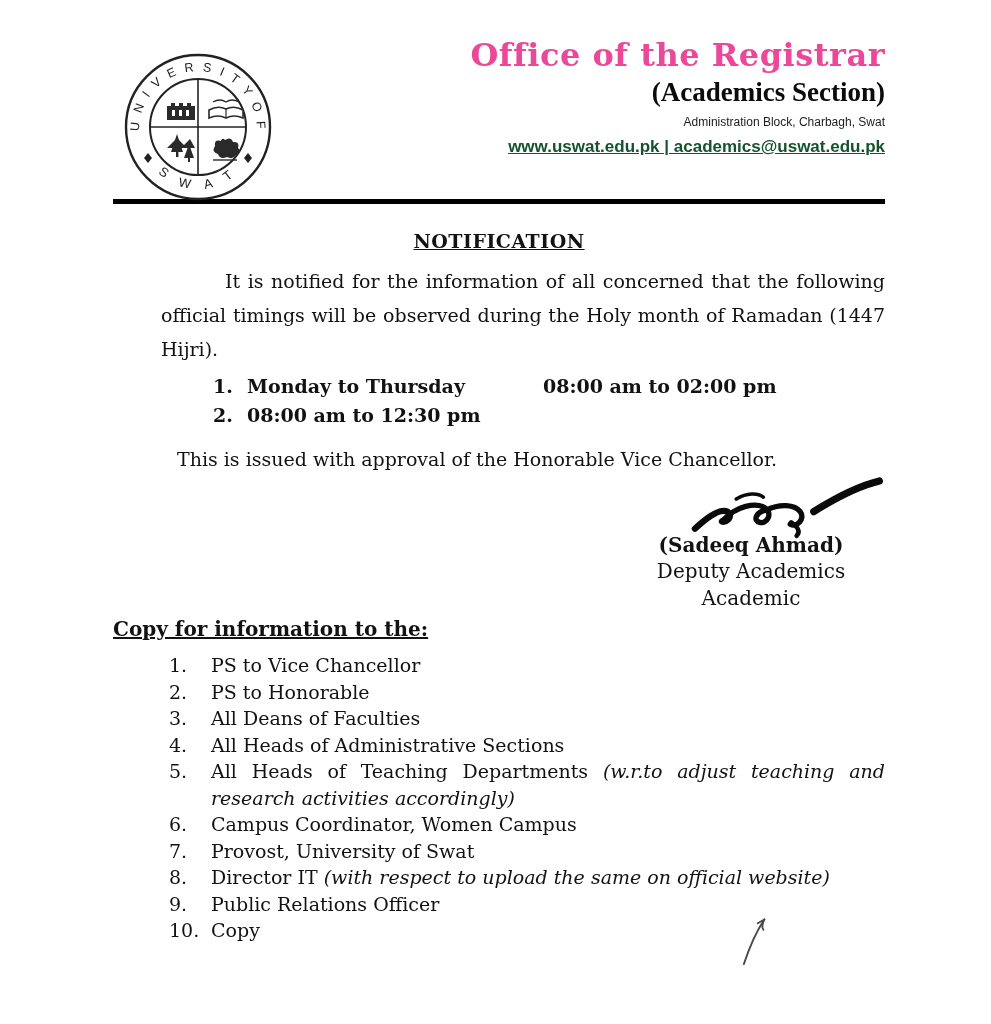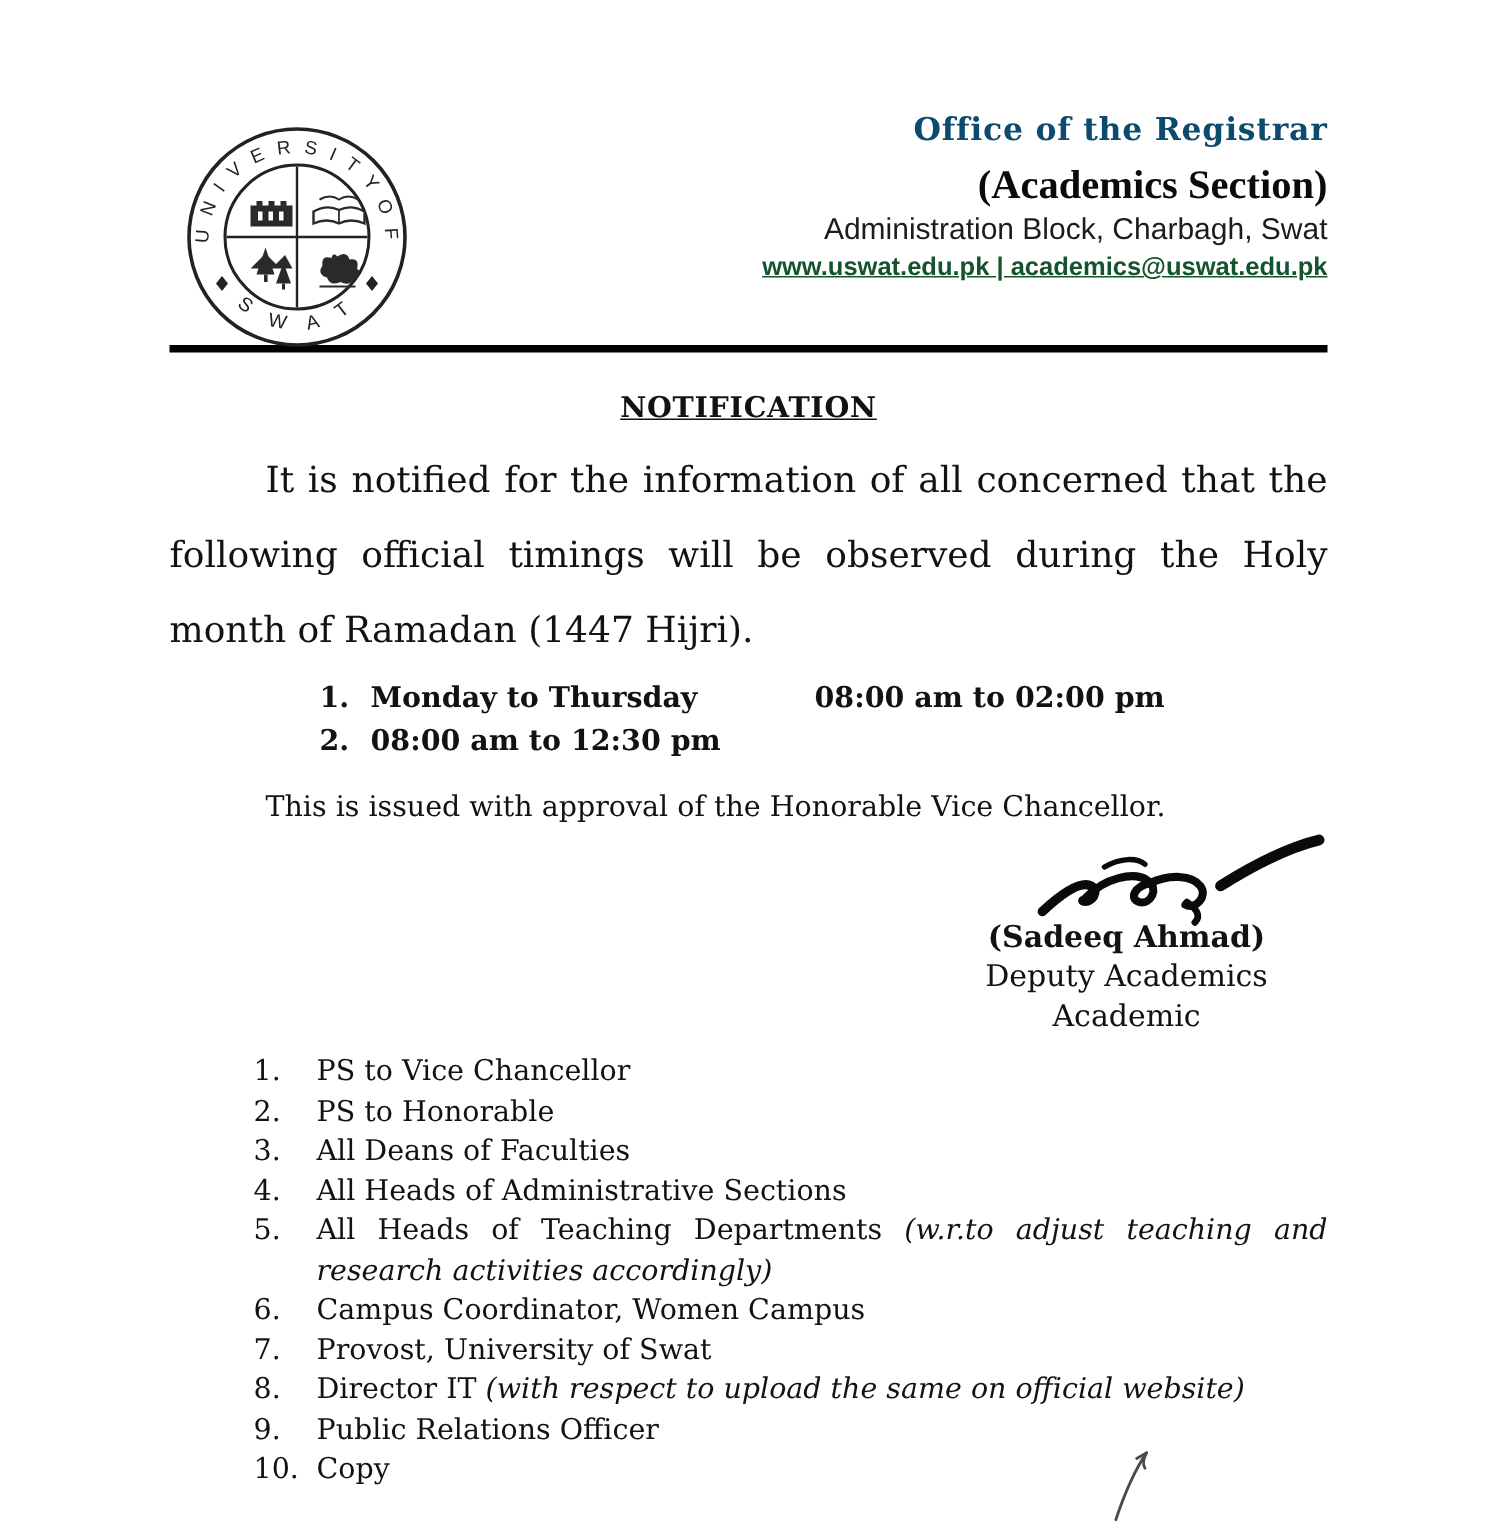--- a/index.html
+++ b/index.html
@@ -12,30 +12,30 @@
     font-family: "DejaVu Serif", serif;
     position: relative;
     padding: 36px 106px 0 113px;
     overflow: hidden;
   }
   
   .letterhead { position: relative; min-height: 160px; }
   .seal { position: absolute; left: 10px; top: 16px; }
   .head-text { text-align: right; }
   .org1, .org3 {
-    font-size: 21px; font-weight: bold; line-height: 38px;
-    letter-spacing: 0.5px; color:#0c4a6e;margin-top:31px;
+    font-size: 32px; font-weight: bold; line-height: 38px;
+    letter-spacing: 0.5px; color:#ec4899;
   }
   .org2 {
     font-family: "Liberation Serif", serif;
     font-size: 27px; font-weight: bold; line-height: 36px; color:#0b0b0b;
   }
   .address {
     font-family: "Liberation Sans", sans-serif;
-    font-size: 20px; line-height: 25px; color:#1c1c1c;
+    font-size: 12px; line-height: 25px; color:#1c1c1c;
   }
   .links {
     font-family: "Liberation Sans", sans-serif;
     font-size: 17px; font-weight: bold; line-height: 23px;
     color: #14532d; text-decoration: underline; cursor: pointer;
   }
   .rule {
     margin-top: 3px; height: 4px;
     border-top: 2px solid #000;
     border-bottom: 3px solid #000;
@@ -47,22 +47,22 @@
   }
   .ref-number { font-weight: bold; text-decoration: underline; }
   
   .doc-title {
     text-align: center; margin-top: 26px;
     font-size: 19px; font-weight: bold; letter-spacing: 0.5px;
     text-decoration: underline;
   }
   
   .para {
-    margin-top: 12px; font-size: 24px; line-height: 50px;
-    text-align: justify; text-indent: 64px;
+    margin-top: 12px; font-size: 19px; line-height: 34px;
+    text-align: justify; text-indent: 64px; margin-left: 48px;
   }
   .timings { margin-top: 6px; margin-left: 100px; font-weight: bold; font-size: 19px; }
   .timing-row { display: flex; line-height: 29px; }
   .t-num { width: 34px; }
   .t-label { width: 296px; }
   .approval { margin-top: 18px; font-size: 19px; text-indent: 64px; }
   
   .sig-block { width: 268px; margin-left: auto; text-align: center; margin-top: 2px; }
   .sig-scribble { display: block; margin: 0 -14px -12px auto; }
   .sig-name { font-weight: bold; font-size: 20px; line-height: 26px; }
@@ -168,20 +168,21 @@
         <path d="M48,53 C62,38 84,33 94,40 C103,46 96,58 88,56 C80,54 84,44 96,42" stroke-width="6"></path>
         <path d="M96,42 C110,35 127,36 133,44 C139,52 129,62 122,58" stroke-width="6"></path>
         <path d="M123,56 C130,61 134,66 129,71" stroke-width="5"></path>
         <path d="M62,30 C74,23 86,23 92,28" stroke-width="4"></path>
       </g>
     </svg>
     <div class="sig-name">(Sadeeq Ahmad)</div>
     <div class="sig-title">Deputy Academics Academic</div>
   </div>
 
+  <div class="copy-heading">Copy for information to the:</div>
 
   <ol class="copy-list">
     <li class="copy-item">
       <span class="li-num">1.</span>
       <span class="li-text"><span>PS to Vice Chancellor</span><i></i></span>
     </li>
     <li class="copy-item">
       <span class="li-num">2.</span>
       <span class="li-text"><span>PS to Honorable</span><i></i></span>
     </li>

